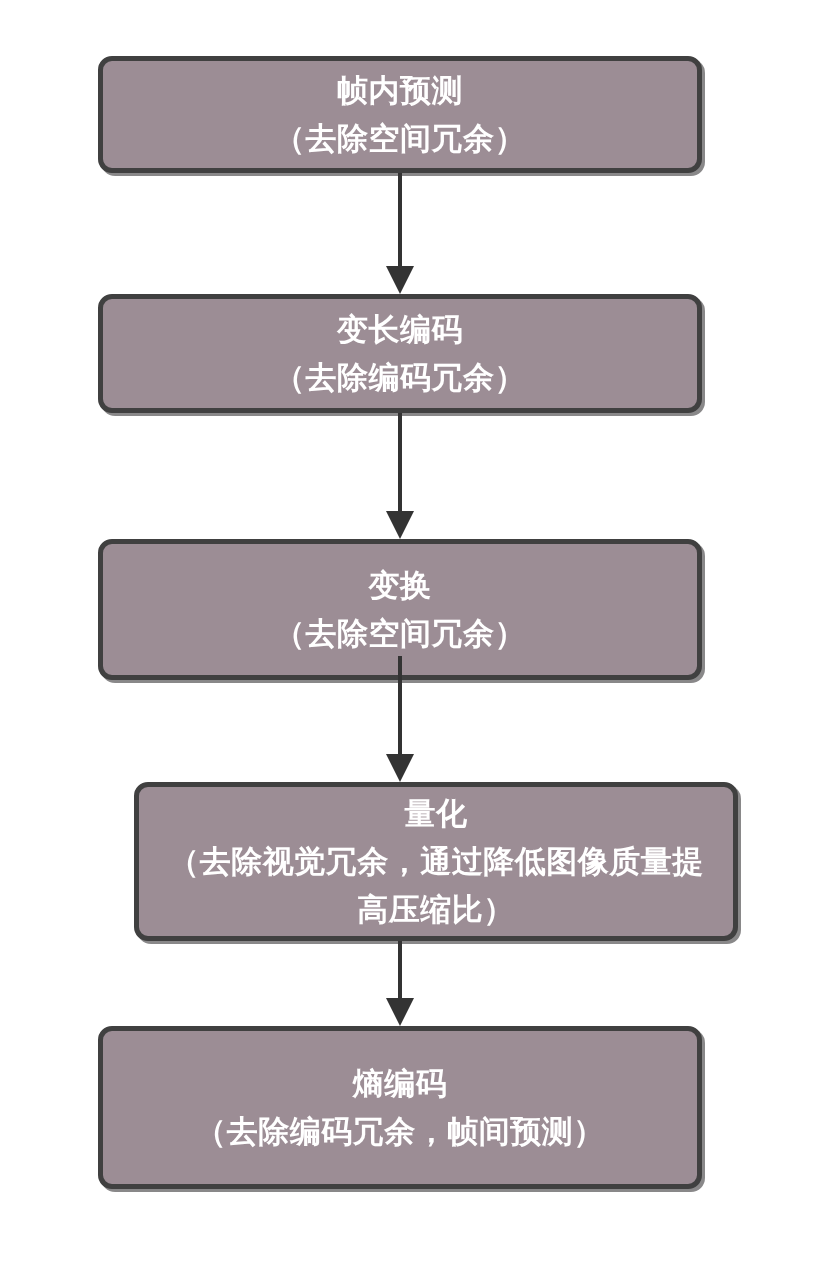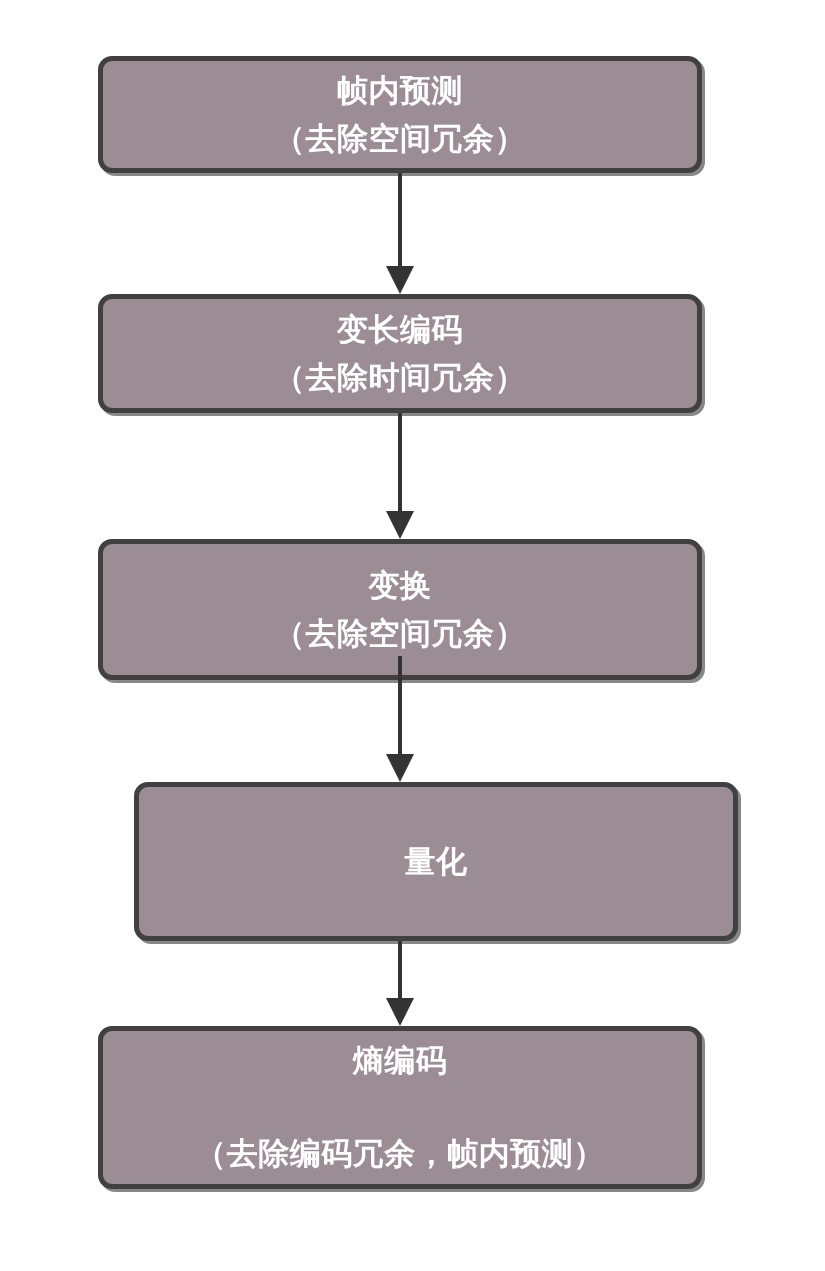--- a/index.html
+++ b/index.html
@@ -46,21 +46,21 @@
     letter-spacing: 0.5px;
     text-align: center;
     white-space: pre-wrap;
   }
 
   
   #node-0 { top: 56px;   height: 117px; }
   #node-1 { top: 294px;  height: 119px; }
   #node-2 { top: 539px;  height: 141px; }
   #node-3 { top: 782px;  height: 159px; margin-left: 36px; }
-  #node-4 { top: 1026px; height: 163px; justify-content: space-between; }
+  #node-4 { top: 1026px; height: 163px; }
 
   
   .connector {
     position: absolute;
     left: 0;
     width: 825px;
     pointer-events: none;
   }
   .connector .line {
     position: absolute;
@@ -105,45 +105,46 @@
     <div class="node-sub">（去除空间冗余）</div>
   </div>
 
   <div class="connector" id="conn-0">
     <div class="line"></div>
     <div class="head"></div>
   </div>
 
   <div class="node" id="node-1">
     <div class="node-title">变长编码</div>
-    <div class="node-sub">（去除时间冗余）</div>
+    <div class="node-sub">（去除编码冗余）</div>
   </div>
 
   <div class="connector" id="conn-1">
     <div class="line"></div>
     <div class="head"></div>
   </div>
 
   <div class="node" id="node-2">
     <div class="node-title">变换</div>
     <div class="node-sub">（去除空间冗余）</div>
   </div>
 
   <div class="connector" id="conn-2">
     <div class="line"></div>
     <div class="head"></div>
   </div>
 
   <div class="node" id="node-3">
     <div class="node-title">量化</div>
+    <div class="node-sub">（去除视觉冗余，通过降低图像质量提高压缩比）</div>
   </div>
 
   <div class="connector" id="conn-3">
     <div class="line"></div>
     <div class="head"></div>
   </div>
 
   <div class="node" id="node-4">
     <div class="node-title">熵编码</div>
-    <div class="node-sub">（去除编码冗余，帧内预测）</div>
+    <div class="node-sub">（去除编码冗余，帧间预测）</div>
   </div>
 
 </div>
 
 </body></html>

